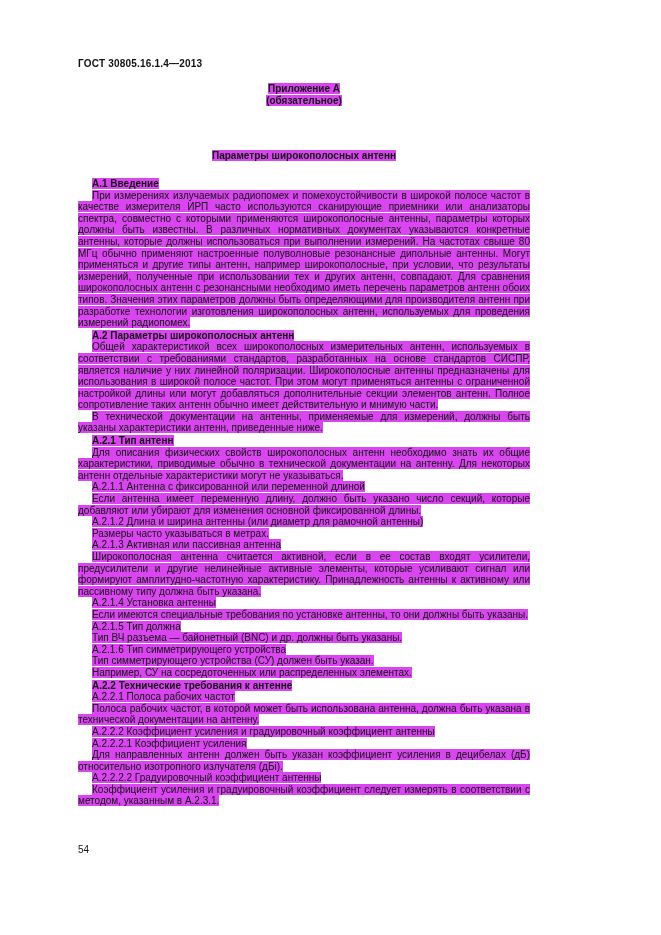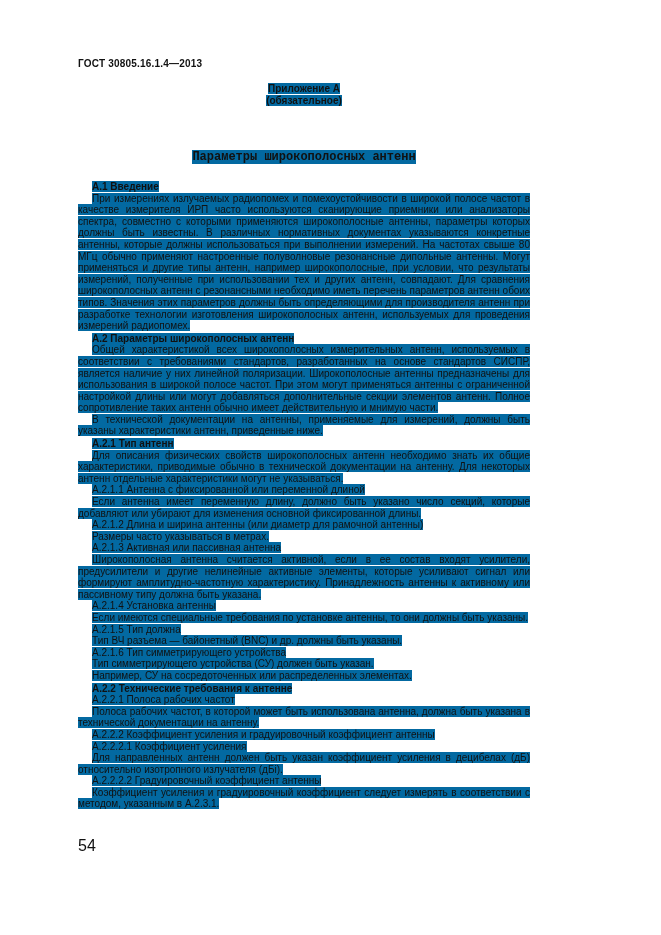--- a/index.html
+++ b/index.html
@@ -27,24 +27,23 @@
   }
   .annex {
     text-align: center;
     font-weight: bold;
     font-size: 10px;
     line-height: 11.5px;
     margin-top: 2px;
   }
   .main-title {
     text-align: center;
-    font-size: 12px;
+    font-size: 10px;
     font-weight: bold;
     margin: 44px 0 17px 0;
-    font-family: Liberation Mono, monospace;
   }
   .content {
     font-size: 10px;
     line-height: 11.6px;
     text-align: justify;
     margin-top: 17px;
   }
   .blk {
     margin: 0;
     text-indent: 14px;
@@ -52,27 +51,27 @@
   .blk.heading {
     font-weight: bold;
     margin-top: 1px;
     text-align: left;
   }
   .blk.emphasis {
     font-weight: bold;
     font-style: italic;
   }
   .hl {
-    background: #0369a1;
+    background: #d946ef;
   }
   .page-number {
     position: absolute;
     left: 78px;
     bottom: 80px;
-    font-size: 16px;
+    font-size: 10px;
     color: #111111;
   }
 </style>
 </head>
 <body>
 
 <div class="page">
 
   <div class="doc-header">ГОСТ 30805.16.1.4—2013</div>
 

